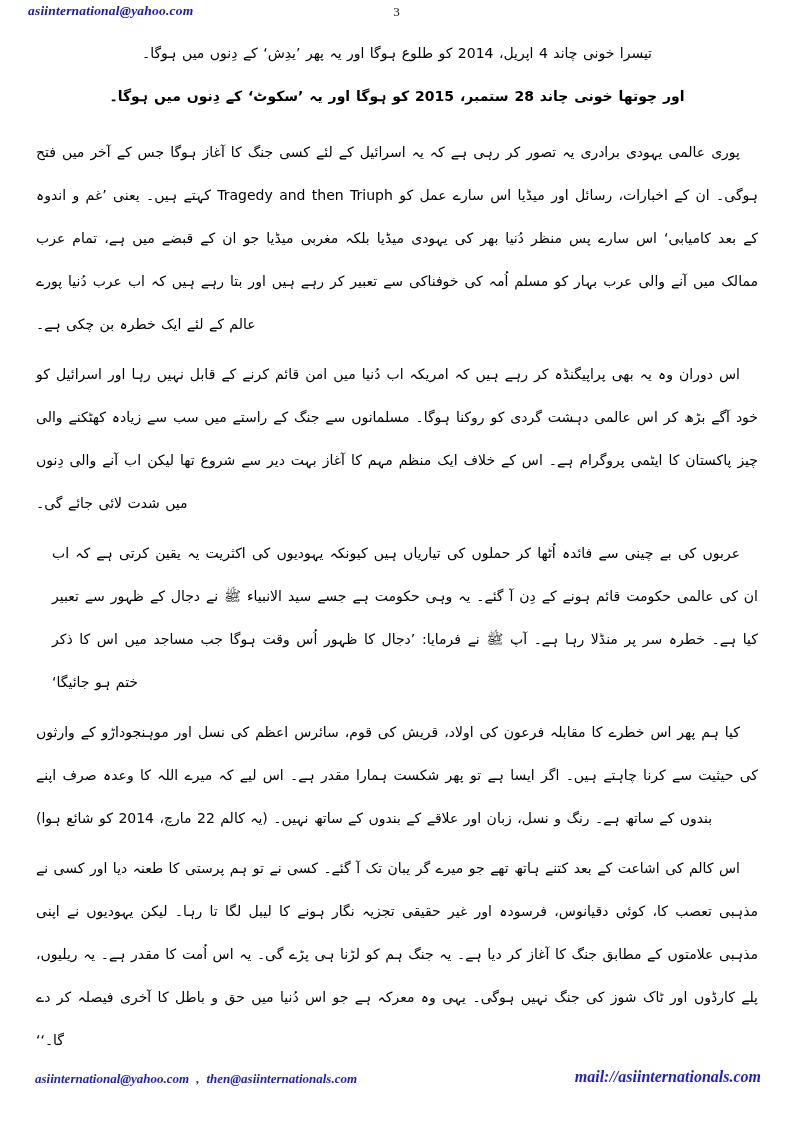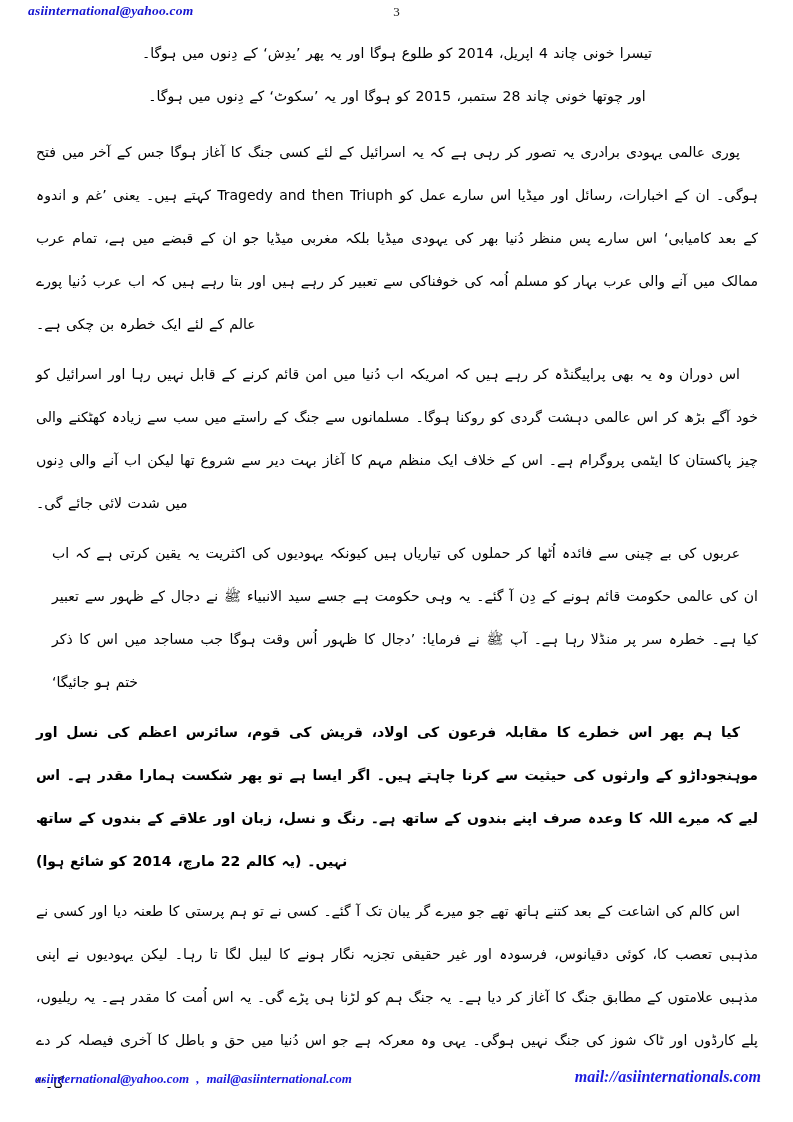--- a/index.html
+++ b/index.html
@@ -121,44 +121,44 @@
 
   <div class="header">
     <div class="header-email">asiinternational@yahoo.com</div>
     <div class="page-number">3</div>
   </div>
 
   <div class="body-wrap">
 
     <div class="para lastline-center" style="text-align-last: center;">تیسرا خونی چاند 4 اپریل، 2014 کو طلوع ہوگا اور یہ  پھر  ’یدِش‘ کے دِنوں میں ہوگا۔</div>
 
-    <div class="para lastline-center" style="text-align-last: center;">اور چوتھا خونی چاند 28 ستمبر، 2015 کو ہوگا اور یہ ’سکوٹ‘ کے دِنوں میں ہوگا۔</div>
+    <div class="para lastline-center" style="text-align-last: center; font-weight: bold;">اور چوتھا خونی چاند 28 ستمبر، 2015 کو ہوگا اور یہ ’سکوٹ‘ کے دِنوں میں ہوگا۔</div>
 
     <div class="gap-md"></div>
 
     <div class="para p-indent" style="text-align-last: left;">پوری عالمی یہودی برادری یہ تصور کر رہی ہے کہ یہ اسرائیل کے لئے کسی جنگ کا آغاز ہوگا جس کے آخر میں فتح ہوگی۔ ان کے اخبارات، رسائل اور میڈیا اس سارے عمل کو Tragedy and then Triuph کہتے ہیں۔ یعنی ’غم و اندوہ کے بعد کامیابی‘ اس سارے پس منظر دُنیا بھر کی یہودی میڈیا بلکہ مغربی میڈیا جو ان کے قبضے میں ہے، تمام عرب ممالک میں آنے والی عرب بہار کو مسلم اُمہ کی خوفناکی سے تعبیر کر رہے ہیں اور بتا رہے ہیں کہ اب عرب دُنیا پورے عالم کے لئے ایک خطرہ بن چکی ہے۔</div>
 
     <div class="gap-sm"></div>
 
     <div class="para p-indent" style="text-align-last: left;">اس دوران وہ یہ بھی پراپیگنڈہ کر رہے ہیں کہ امریکہ اب دُنیا میں امن قائم کرنے کے قابل نہیں رہا اور اسرائیل کو خود آگے بڑھ کر اس عالمی دہشت گردی کو روکنا ہوگا۔ مسلمانوں سے جنگ کے راستے میں سب سے زیادہ کھٹکنے والی چیز پاکستان کا ایٹمی پروگرام ہے۔ اس کے خلاف ایک منظم مہم کا  آغاز بہت دیر سے شروع تھا لیکن اب آنے والی دِنوں میں شدت لائی جائے گی۔</div>
 
     <div class="gap-sm"></div>
 
     <div class="para p-indent" style="text-align-last: left; margin-left: 16px;">عربوں کی بے چینی سے فائدہ اُٹھا کر حملوں کی تیاریاں ہیں کیونکہ یہودیوں کی اکثریت یہ یقین کرتی ہے کہ اب ان کی عالمی حکومت قائم ہونے کے دِن آ گئے۔ یہ وہی حکومت ہے جسے سید الانبیاء ﷺ نے دجال کے ظہور سے تعبیر کیا ہے۔ خطرہ سر پر منڈلا رہا ہے۔  آپ ﷺ نے فرمایا:  ’دجال کا ظہور اُس وقت ہوگا جب مساجد میں اس کا ذکر ختم ہو جائیگا‘</div>
 
     <div class="gap-sm"></div>
 
-    <div class="para p-indent" style="text-align-last: left; font-weight: bold;">کیا ہم پھر اس خطرے کا مقابلہ فرعون کی اولاد، قریش کی قوم،  سائرس اعظم کی نسل  اور موہنجوداڑو کے وارثوں کی حیثیت سے کرنا چاہتے ہیں۔ اگر ایسا ہے تو پھر شکست ہمارا مقدر ہے۔ اس لیے کہ میرے اللہ کا وعدہ صرف اپنے بندوں کے ساتھ ہے۔ رنگ و نسل، زبان اور علاقے کے بندوں کے ساتھ نہیں۔ (یہ کالم 22 مارچ، 2014 کو شائع ہوا)</div>
+    <div class="para p-indent" style="text-align-last: left;">کیا ہم پھر اس خطرے کا مقابلہ فرعون کی اولاد، قریش کی قوم،  سائرس اعظم کی نسل  اور موہنجوداڑو کے وارثوں کی حیثیت سے کرنا چاہتے ہیں۔ اگر ایسا ہے تو پھر شکست ہمارا مقدر ہے۔ اس لیے کہ میرے اللہ کا وعدہ صرف اپنے بندوں کے ساتھ ہے۔ رنگ و نسل، زبان اور علاقے کے بندوں کے ساتھ نہیں۔ (یہ کالم 22 مارچ، 2014 کو شائع ہوا)</div>
 
     <div class="gap-sm"></div>
 
     <div class="para p-indent" style="text-align-last: left;">اس کالم کی اشاعت کے بعد کتنے ہاتھ تھے جو میرے گر یبان تک آ گئے۔ کسی نے تو ہم پرستی کا طعنہ دیا اور کسی نے مذہبی تعصب کا،  کوئی دقیانوس، فرسودہ اور غیر حقیقی تجزیہ نگار ہونے کا لیبل لگا تا رہا۔ لیکن یہودیوں نے اپنی مذہبی علامتوں کے مطابق جنگ کا  آغاز کر دیا ہے۔ یہ جنگ ہم کو لڑنا ہی پڑے گی۔ یہ اس اُمت کا مقدر ہے۔ یہ ریلیوں،  پلے کارڈوں  اور ٹاک شوز کی جنگ نہیں ہوگی۔  یہی وہ معرکہ ہے جو اس دُنیا میں حق و باطل کا  آخری فیصلہ کر دے گا۔‘‘</div>
 
   </div>
 
   <div class="footer">
     <div class="footer-left">
-      <span>asiinternational@yahoo.com</span><span class="sep">,</span><span>mail@asiinternational.com</span>
+      <span>asiinternational@yahoo.com</span><span class="sep">,</span><span>then@asiinternationals.com</span>
     </div>
     <div class="footer-right">mail://asiinternationals.com</div>
   </div>
 
 </div>
 
 </body></html>

